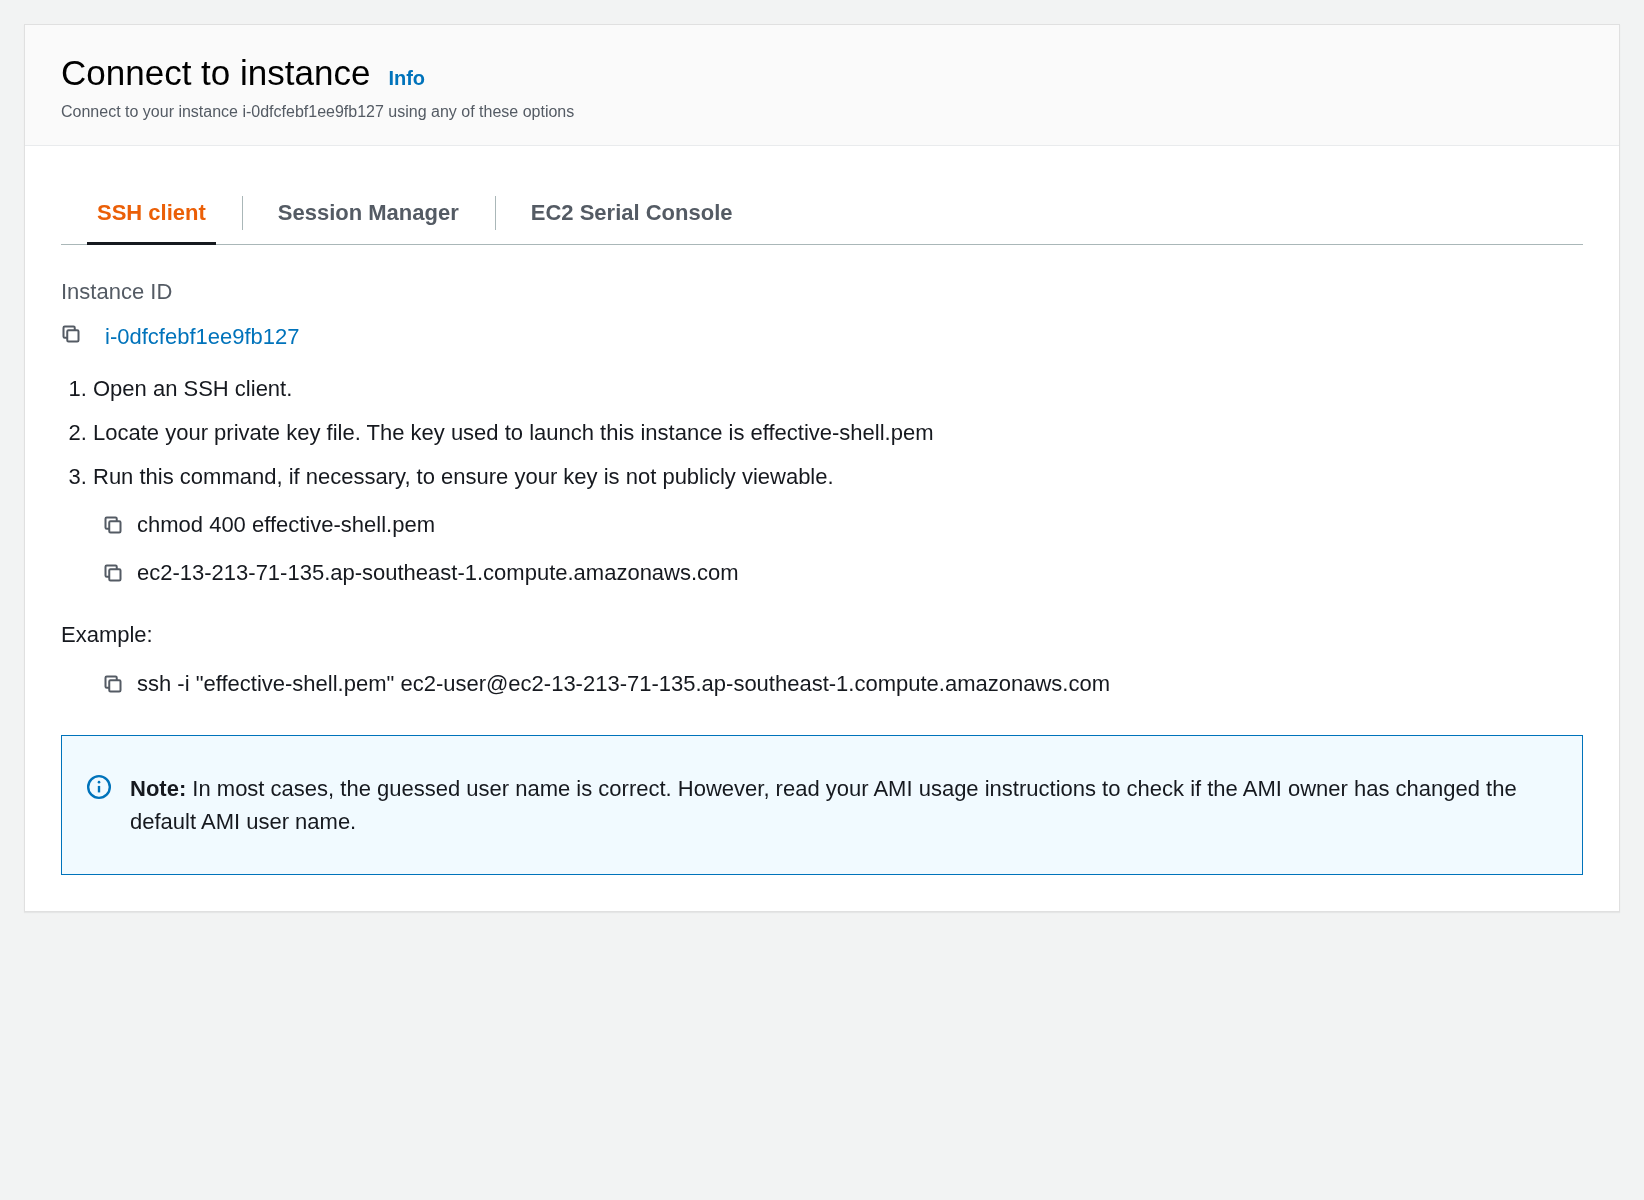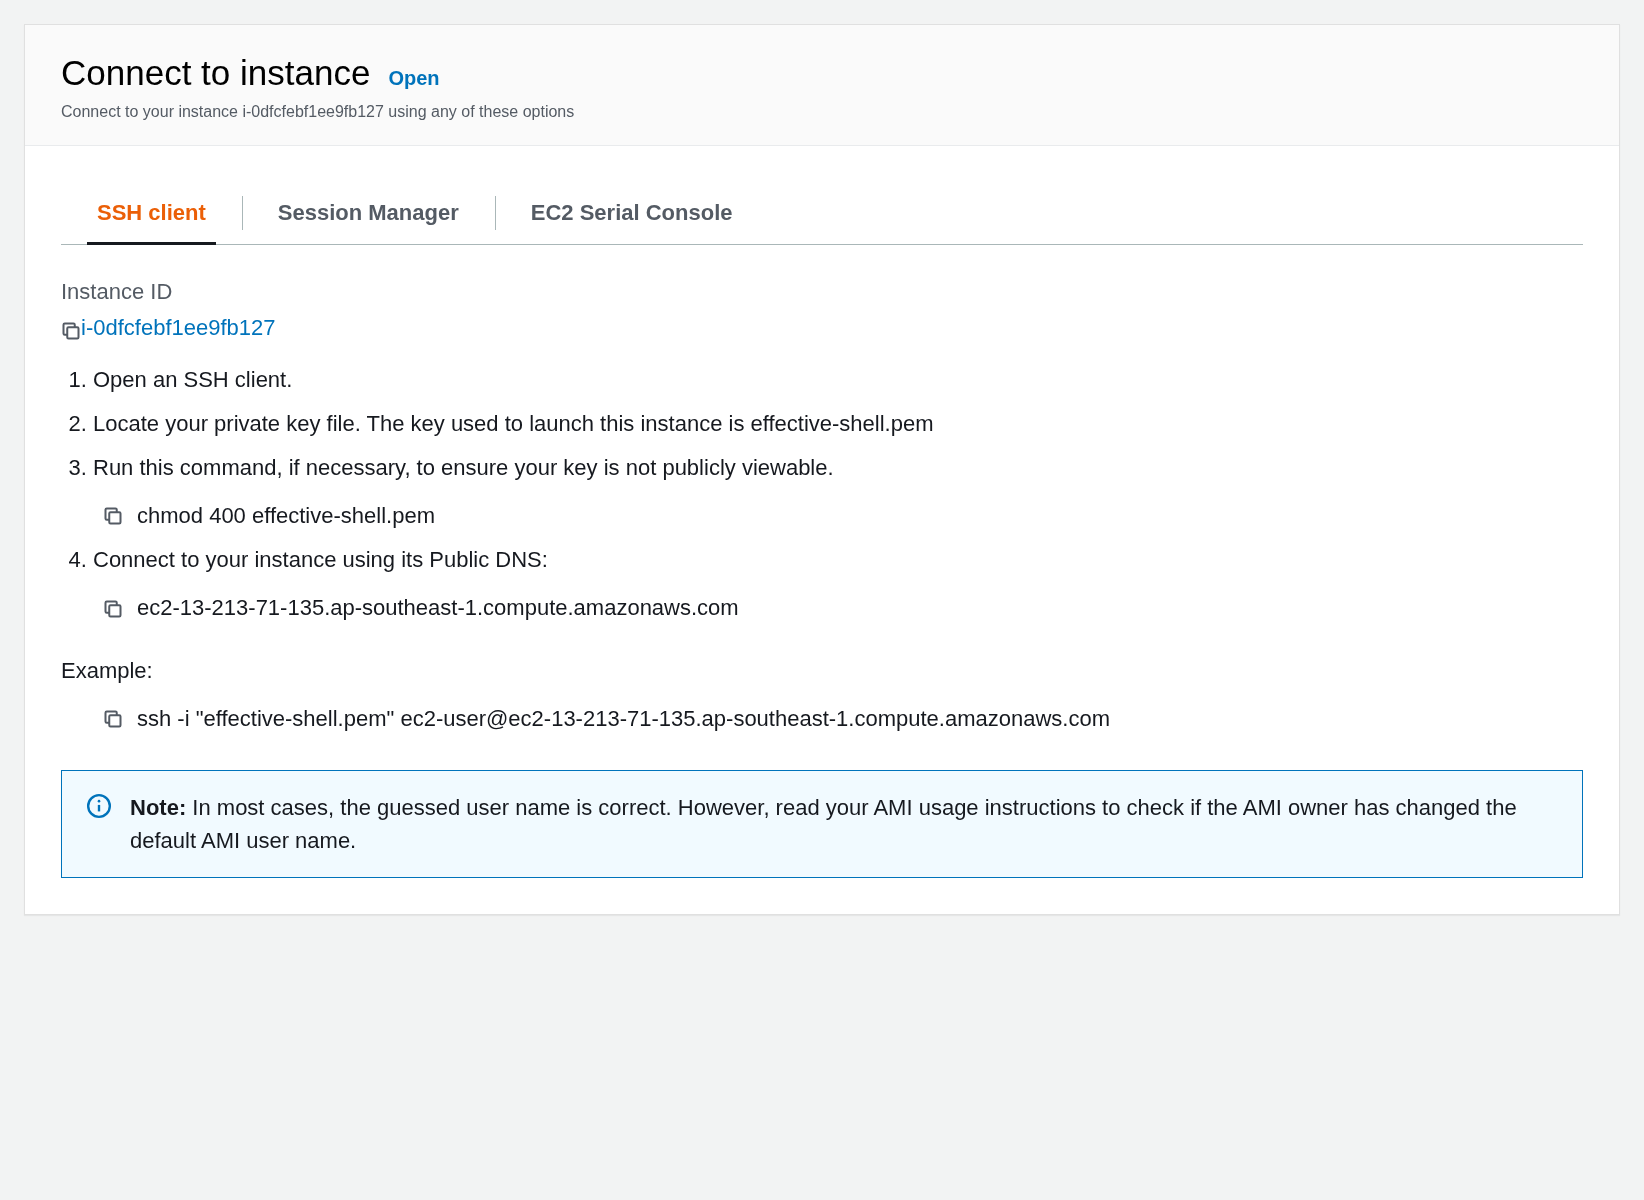--- a/index.html
+++ b/index.html
@@ -81,24 +81,24 @@
     bottom: -1px;
     height: 3px;
     background: #16191f;
   }
   .section-label {
     margin-top: 34px;
     font-size: 22px;
     color: #545b64;
   }
   .instance-id-row {
-    margin-top: 10px;
-    display: flex;
-    align-items: flex-end;
-    gap: 0;
+    margin-top: 19px;
+    display: flex;
+    align-items: flex-start;
+    gap: 24px;
   }
   .copy-icon {
     width: 20px;
     height: 20px;
     flex-shrink: 0;
     cursor: pointer;
   }
   .copy-icon svg { display: block; }
   .instance-id-link {
     font-size: 22px;
@@ -132,21 +132,21 @@
   }
   .example-label {
     margin-top: 28px;
     font-size: 22px;
     color: #16191f;
   }
   .note-box {
     margin-top: 34px;
     border: 1px solid #0073bb;
     background: #f1faff;
-    padding: 20px 24px;
+    padding: 36px 24px;
     display: flex;
     align-items: flex-start;
     gap: 18px;
   }
   .info-icon {
     width: 26px;
     height: 26px;
     flex-shrink: 0;
     margin-top: 2px;
   }
@@ -159,21 +159,21 @@
   .note-text strong { font-weight: 700; }
 </style>
 </head>
 <body>
 
 <div class="panel">
 
   <div class="panel-header">
     <div class="title-row">
       <h1 class="page-title">Connect to instance</h1>
-      <span class="info-link">Open</span>
+      <span class="info-link">Info</span>
     </div>
     <div class="subtitle">Connect to your instance i-0dfcfebf1ee9fb127 using any of these options</div>
   </div>
 
   <div class="panel-body">
 
     <div class="tabs">
       <div class="tab active">SSH client</div>
       <div class="tab">Session Manager</div>
       <div class="tab">EC2 Serial Console</div>
@@ -200,25 +200,20 @@
       </ol>
       <div class="code-row">
         <span class="copy-icon">
           <svg viewBox="0 0 16 16" width="20" height="20" fill="none" stroke="#545b64" stroke-width="1.6">
             <rect x="2" y="2" width="9" height="9" rx="1"></rect>
             <rect x="5" y="5" width="9" height="9" rx="1" fill="#ffffff"></rect>
           </svg>
         </span>
         <span class="code-text">chmod 400 effective-shell.pem</span>
       </div>
-      <ol class="steps" start="4" style="margin-top:10px;">
-        <li>
-          <span>Connect to your instance using its Public DNS:</span>
-        </li>
-      </ol>
       <div class="code-row">
         <span class="copy-icon">
           <svg viewBox="0 0 16 16" width="20" height="20" fill="none" stroke="#545b64" stroke-width="1.6">
             <rect x="2" y="2" width="9" height="9" rx="1"></rect>
             <rect x="5" y="5" width="9" height="9" rx="1" fill="#ffffff"></rect>
           </svg>
         </span>
         <span class="code-text">ec2-13-213-71-135.ap-southeast-1.compute.amazonaws.com</span>
       </div>
 

